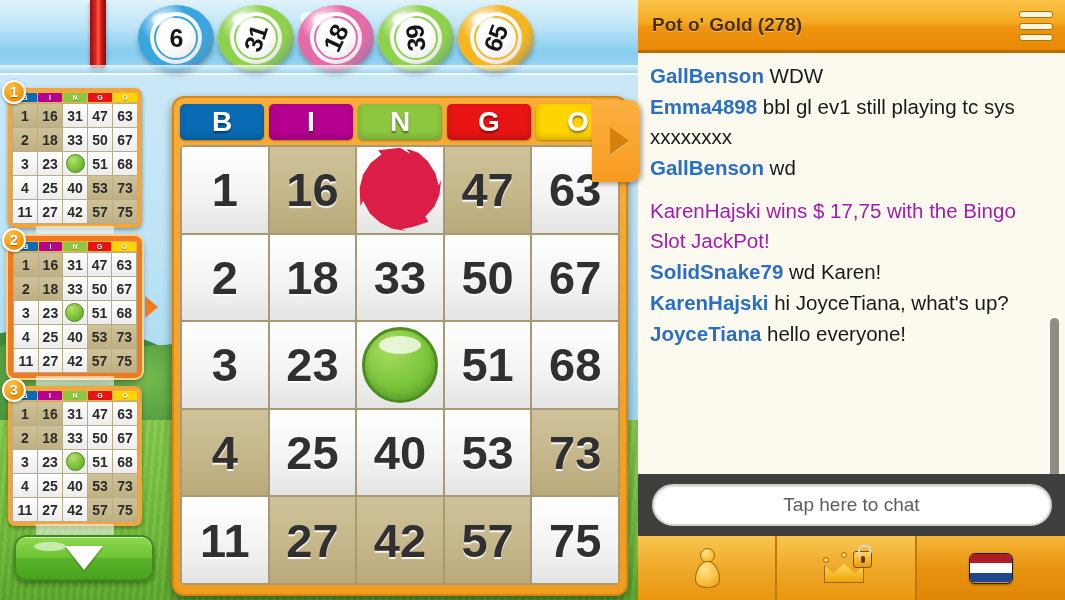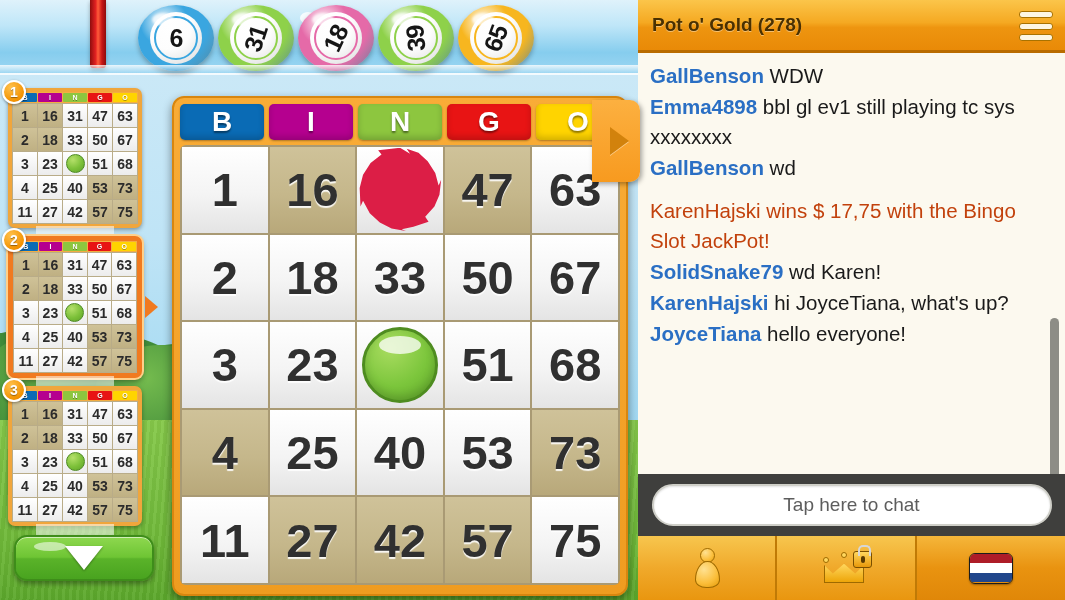--- a/index.html
+++ b/index.html
@@ -128,21 +128,21 @@
   .chat .bar{height:53px;background:linear-gradient(180deg,#fbc54a 0%,#f5a922 45%,#ee9510 55%,#e98a07 100%);
     border-bottom:3px solid #b96c00;display:flex;align-items:center;padding:0 14px;position:relative;}
   .chat .bar .title{font-size:19px;font-weight:bold;color:#4a3000;text-shadow:0 1px 0 rgba(255,255,255,.4);}
   .chat .bar .menu{position:absolute;right:12px;top:11px;width:34px;height:30px;display:flex;flex-direction:column;
     justify-content:space-between;cursor:pointer;}
   .chat .bar .menu i{display:block;height:7px;background:#fdf6e3;border-radius:3px;border:1px solid #a97200;}
   .chat .msgs{position:absolute;top:53px;left:0;right:0;height:421px;background:#fcf9ef;
     padding:8px 12px 4px 12px;overflow:hidden;}
   .chat .msg{font-size:20.5px;line-height:1.47;color:#1a1a1a;margin-bottom:1px;}
   .chat .msg .user{color:#2a6fc4;font-weight:bold;}
-  .chat .msg.sys{color:#c2410c;margin-top:12px;}
+  .chat .msg.sys{color:#a21caf;margin-top:12px;}
   .chat .emoji{display:inline-block;width:21px;height:21px;border-radius:50%;vertical-align:-3px;margin:0 2px;
     background:radial-gradient(circle at 35% 28%,#fff08a,#fbc52a 60%,#e8a400 100%);
     border:1px solid #c08a00;position:relative;}
   .chat .emoji:before{content:"";position:absolute;left:4px;top:5px;width:4px;height:4px;border-radius:50%;background:#3a2a00;
     box-shadow:9px 0 0 #3a2a00;}
   .chat .emoji:after{content:"";position:absolute;left:5px;top:11px;width:11px;height:5px;border-radius:0 0 7px 7px;
     border-bottom:2px solid #3a2a00;}
   .chat .sbtrack{position:absolute;right:6px;top:265px;width:9px;height:200px;}
   .chat .sbthumb{width:9px;height:200px;border-radius:5px;background:#8d8d86;}
   .chat .inputwrap{position:absolute;top:474px;left:0;width:427px;height:62px;background:#3f3f3d;

